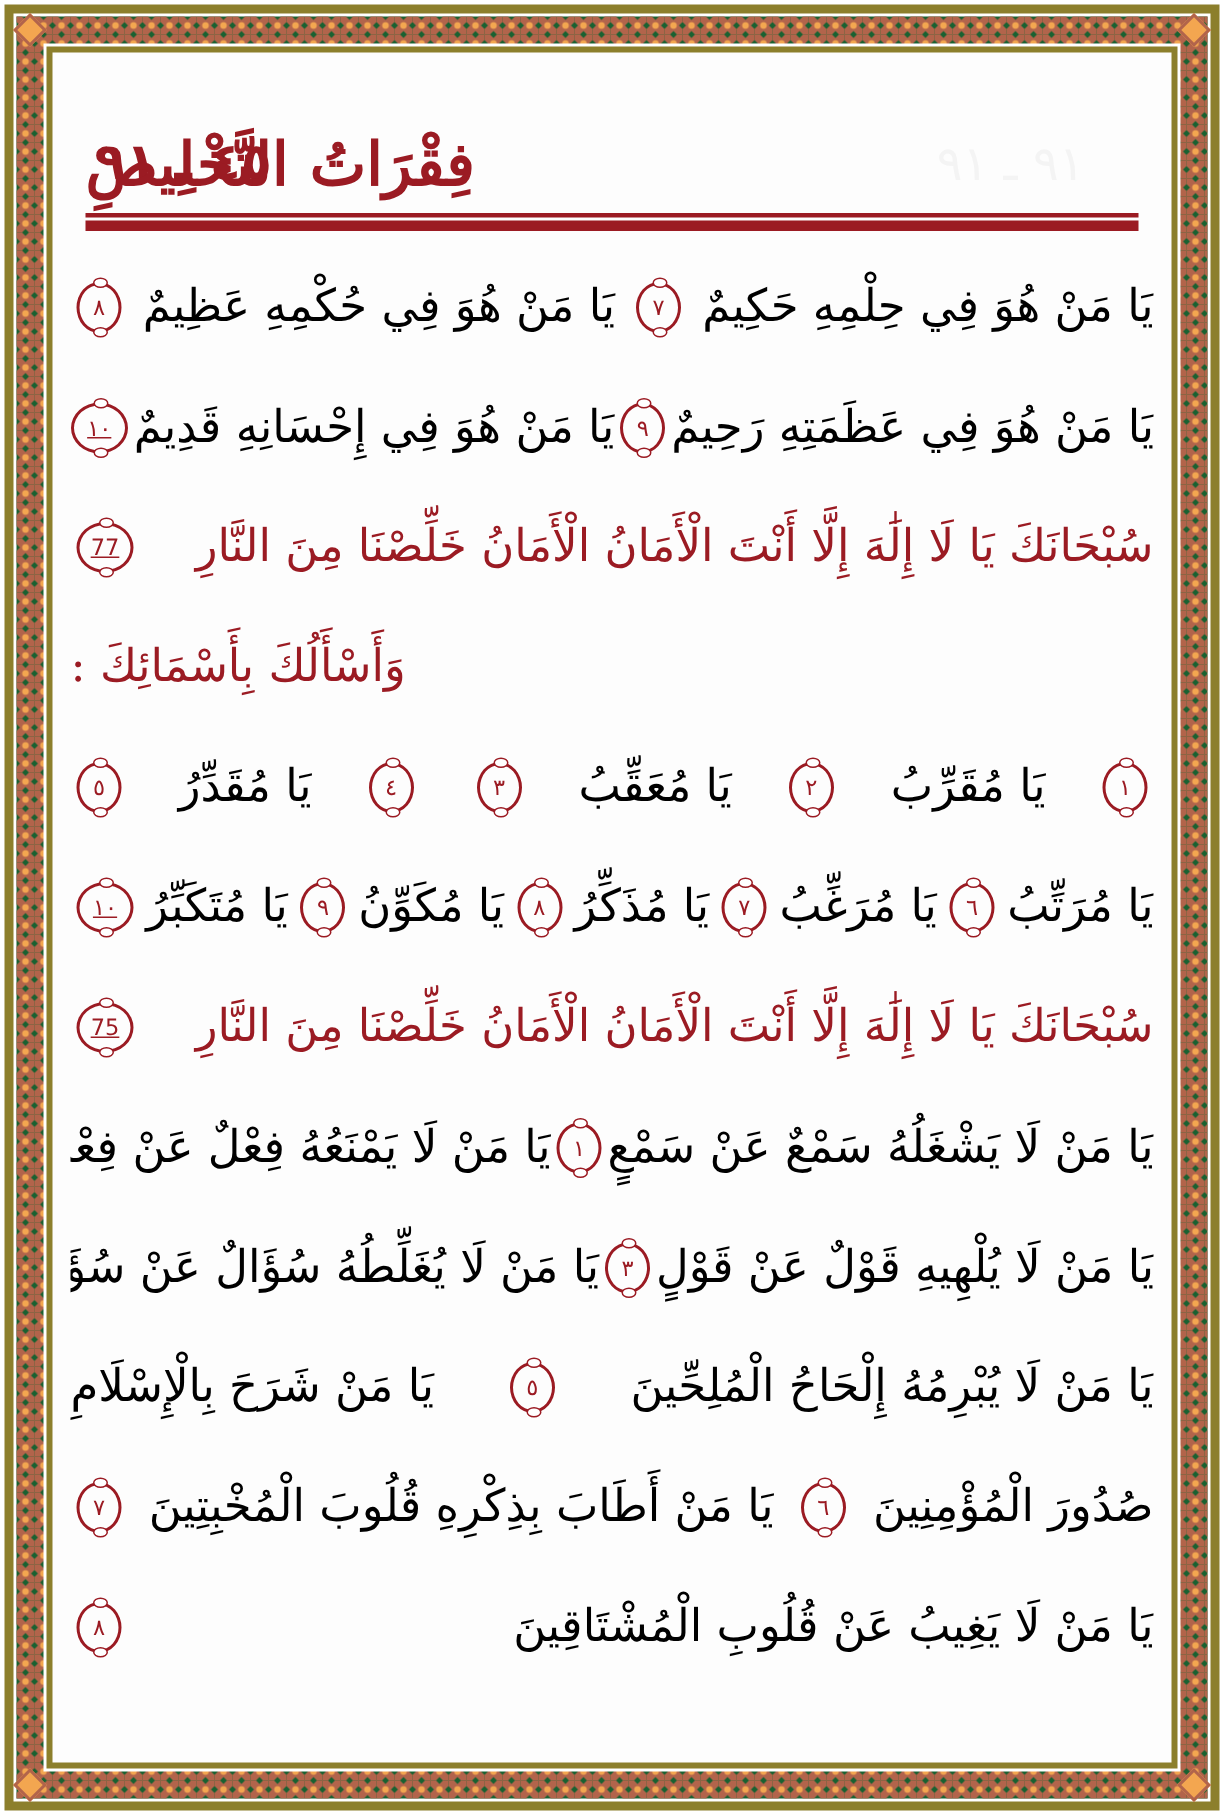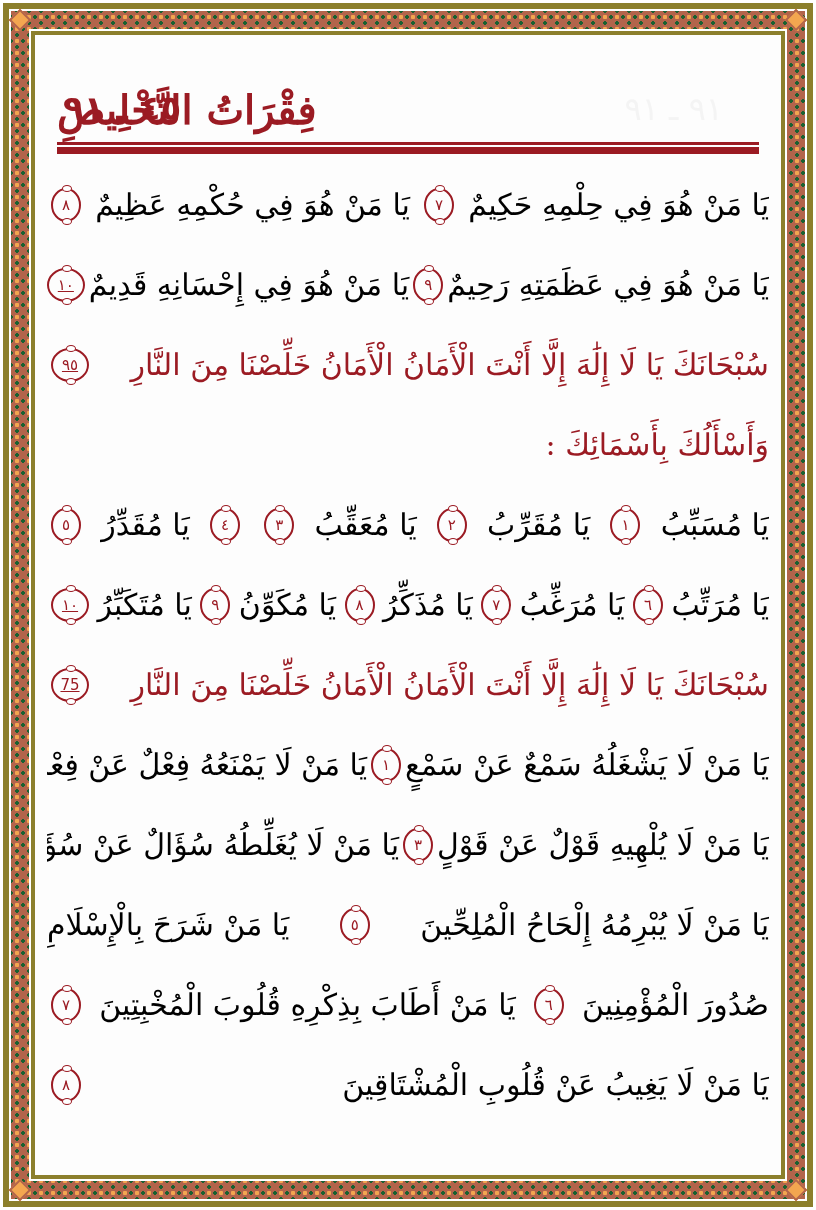--- a/index.html
+++ b/index.html
@@ -60,21 +60,21 @@
     position: absolute; left: 12px; right: 12px; top: 130px;
     direction: rtl;
   }
   .line {
     height: 80px; line-height: 80px; text-align: justify; text-align-last: justify;
     font-family: "DejaVu Serif", serif; font-size: 30px; color: #000;
     white-space: nowrap; overflow: hidden;
     display: flex; align-items: center; justify-content: space-between;
   }
   .line.red { color: #9b1b23; }
-  .line.center { justify-content: flex-start; }
+  .line.center { justify-content: flex-end; }
   .seg { display: inline-block; }
   .marker {
     display: inline-flex; align-items: center; justify-content: center;
     width: 30px; height: 34px; border: 2px solid #9b1b23; border-radius: 50%;
     color: #9b1b23; font-size: 15px; line-height: 1; margin: 0 4px; flex: none;
     position: relative; font-family: "DejaVu Sans", sans-serif; box-sizing: border-box;
   }
   .marker::before, .marker::after {
     content: ""; position: absolute; left: 50%; width: 8px; height: 5px; margin-left: -4px;
     border: 1px solid #9b1b23; border-radius: 50%; background: #fff;
@@ -113,27 +113,26 @@
         <span class="marker">٨</span>
       </div>
       <div class="line">
         <span class="seg">يَا مَنْ هُوَ فِي عَظَمَتِهِ رَحِيمٌ</span>
         <span class="marker">٩</span>
         <span class="seg">يَا مَنْ هُوَ فِي إِحْسَانِهِ قَدِيمٌ</span>
         <span class="marker wide">١٠</span>
       </div>
       <div class="line red">
         <span class="seg">سُبْحَانَكَ يَا لَا إِلَٰهَ إِلَّا أَنْتَ الْأَمَانُ الْأَمَانُ خَلِّصْنَا مِنَ النَّارِ</span>
-        <span class="marker wide">٩٥</span>
+        <span class="marker wide">77</span>
       </div>
       <div class="line red center">
         <span class="seg">وَأَسْأَلُكَ بِأَسْمَائِكَ :</span>
       </div>
       <div class="line">
-        <span class="seg">يَا مُسَبِّبُ</span>
         <span class="marker">١</span>
         <span class="seg">يَا مُقَرِّبُ</span>
         <span class="marker">٢</span>
         <span class="seg">يَا مُعَقِّبُ</span>
         <span class="marker">٣</span>
         <span class="marker">٤</span>
         <span class="seg">يَا مُقَدِّرُ</span>
         <span class="marker">٥</span>
       </div>
       <div class="line">

